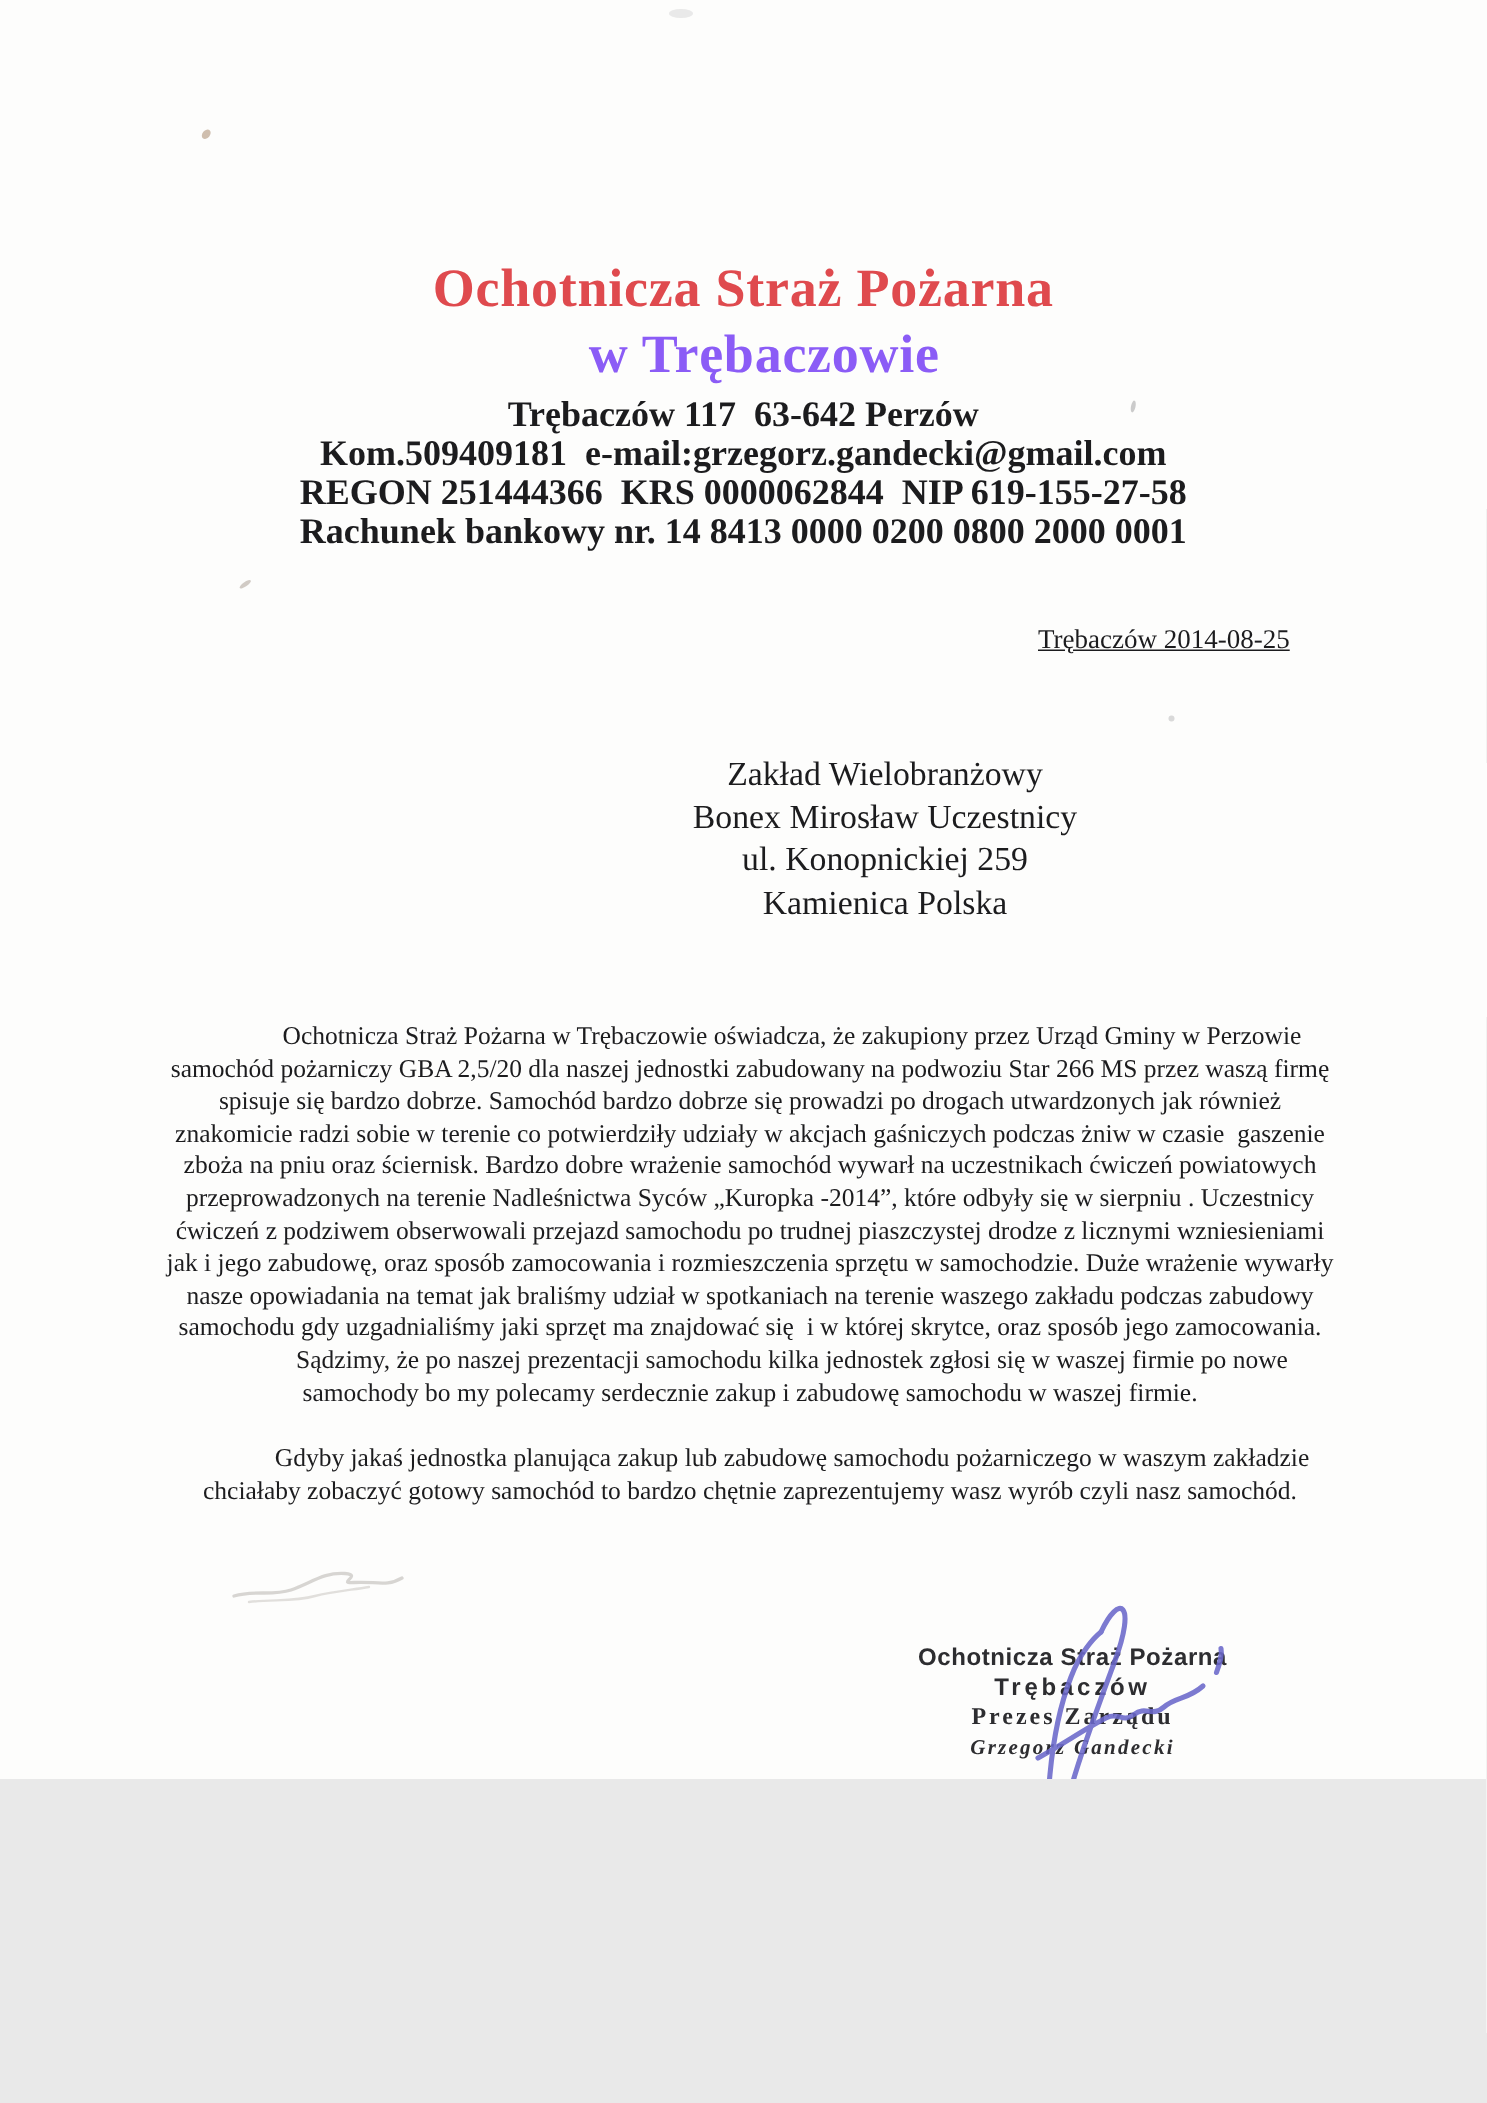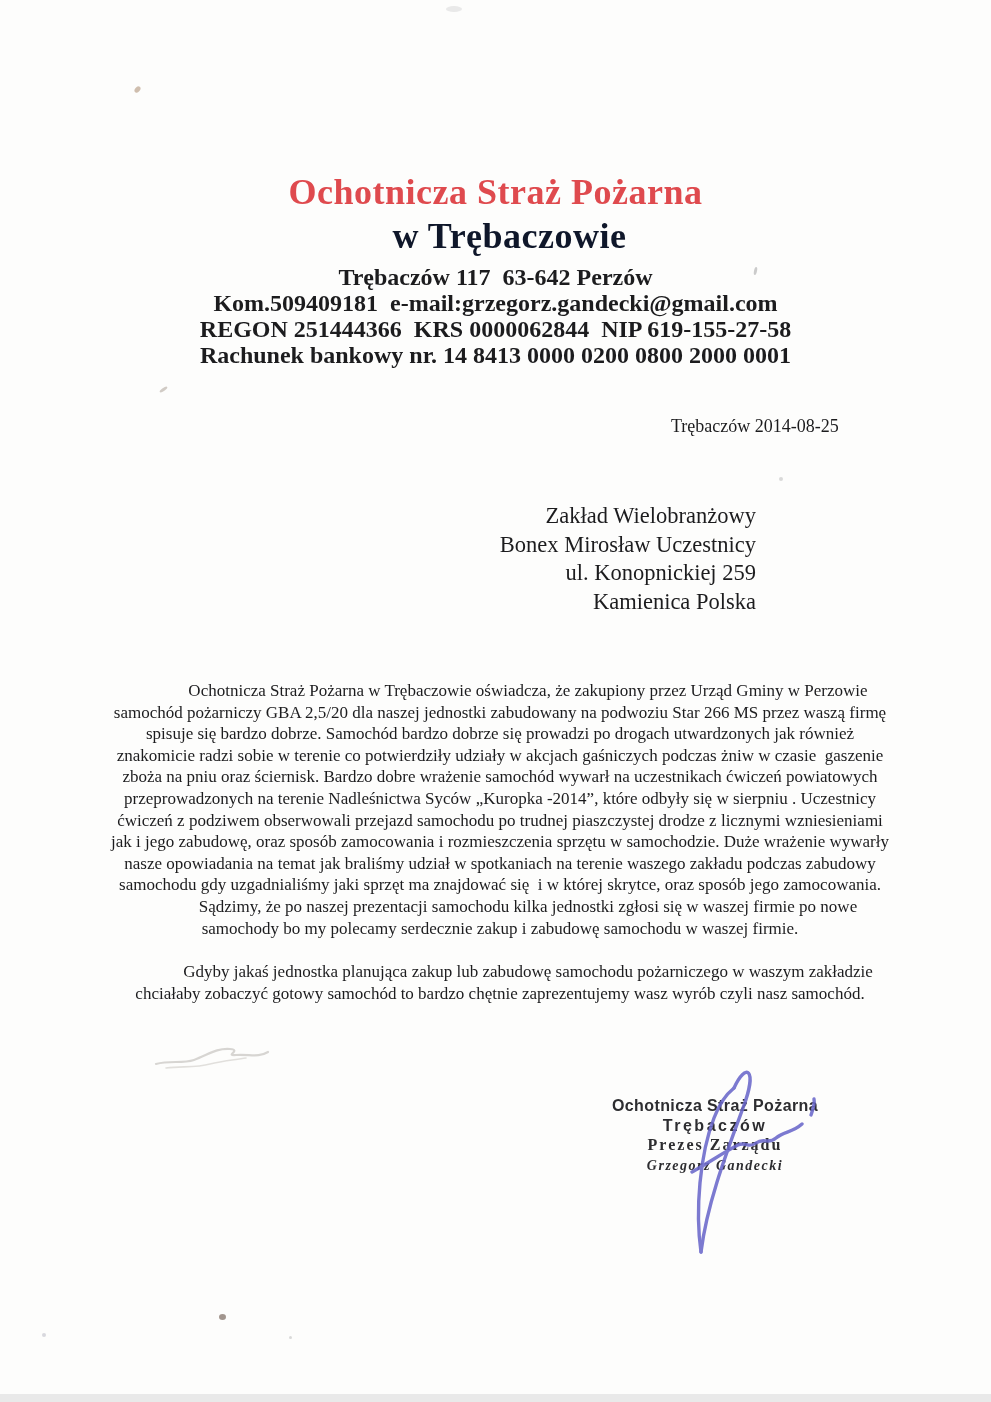--- a/index.html
+++ b/index.html
@@ -1,33 +1,33 @@
 <!DOCTYPE html>
 <html lang="pl"><head>
 <meta charset="utf-8">
 <style>
   html,body{margin:0;padding:0;background:#e9e9e9;}
   .page{
     position:relative;
-    width:991px;height:1394px;
+    width:991px;height:1186px;
     margin:0 auto;
     background:#fdfdfc;
     font-family:"Liberation Serif", serif;
     color:#1c1c1e;
     overflow:hidden;
   }
   
   .letterhead{position:absolute;top:170px;left:0;width:100%;text-align:center;}
   .lh-title{font-weight:bold;font-size:36px;line-height:44px;letter-spacing:.5px;}
   .lh-addr{font-weight:bold;font-size:24px;line-height:25px;margin-top:1px;white-space:pre-wrap;}
   .lh-addr-block{margin-top:7px;}
   
-  .dateline{position:absolute;top:416px;left:671px;font-size:18px;}
+  .dateline{position:absolute;top:416px;left:692px;font-size:18px;text-decoration:underline;}
   
-  .recipient{position:absolute;top:502px;left:376px;width:380px;text-align:right;
+  .recipient{position:absolute;top:502px;left:400px;width:380px;text-align:center;
              font-size:22.5px;line-height:28.5px;}
   
   .bodytext{position:absolute;top:680px;left:110px;width:780px;
             font-size:17px;line-height:21.6px;text-align:center;}
   .bodytext p{margin:0;text-indent:56px;white-space:pre-wrap;}
   .bodytext p.gap{margin-top:22px;}
   
   .stamp{position:absolute;top:1096px;left:575px;width:280px;text-align:center;
          font-family:"Liberation Sans", sans-serif;font-weight:bold;
          color:#2d2d30;font-size:16px;line-height:19.5px;}
@@ -50,41 +50,41 @@
   .sp-g{top:1333px;left:42px;width:4px;height:4px;background:#b9b9c4;opacity:.55;}
   .sp-h{top:1336px;left:289px;width:3px;height:3px;background:#d0d0d0;opacity:.8;}
 </style>
 </head>
 <body>
 
 <div class="page">
 
   <div class="letterhead">
     <div class="lh-title" style="color: rgb(223, 74, 78);">Ochotnicza Straż Pożarna</div>
-    <div class="lh-title" style="color: #0f172a; margin-left: 28px;">w Trębaczowie</div>
+    <div class="lh-title" style="color: #8b5cf6; margin-left: 28px;">w Trębaczowie</div>
     <div class="lh-addr-block">
       <div class="lh-addr">Trębaczów 117  63-642 Perzów</div>
       <div class="lh-addr">Kom.509409181  e-mail:grzegorz.gandecki@gmail.com</div>
       <div class="lh-addr">REGON 251444366  KRS 0000062844  NIP 619-155-27-58</div>
       <div class="lh-addr">Rachunek bankowy nr. 14 8413 0000 0200 0800 2000 0001</div>
     </div>
   </div>
 
   <div class="dateline">Trębaczów 2014-08-25</div>
 
   <div class="recipient">
     <div>Zakład Wielobranżowy</div>
     <div>Bonex Mirosław Uczestnicy</div>
     <div>ul. Konopnickiej 259</div>
     <div>Kamienica Polska</div>
   </div>
 
   <div class="bodytext">
     <p>Ochotnicza Straż Pożarna w Trębaczowie oświadcza, że zakupiony przez Urząd Gminy w Perzowie samochód pożarniczy GBA 2,5/20 dla naszej jednostki zabudowany na podwoziu Star 266 MS przez waszą firmę spisuje się bardzo dobrze. Samochód bardzo dobrze się prowadzi po drogach utwardzonych jak również znakomicie radzi sobie w terenie co potwierdziły udziały w akcjach gaśniczych podczas żniw w czasie  gaszenie zboża na pniu oraz ściernisk. Bardzo dobre wrażenie samochód wywarł na uczestnikach ćwiczeń powiatowych przeprowadzonych na terenie Nadleśnictwa Syców „Kuropka -2014”, które odbyły się w sierpniu . Uczestnicy ćwiczeń z podziwem obserwowali przejazd samochodu po trudnej piaszczystej drodze z licznymi wzniesieniami jak i jego zabudowę, oraz sposób zamocowania i rozmieszczenia sprzętu w samochodzie. Duże wrażenie wywarły nasze opowiadania na temat jak braliśmy udział w spotkaniach na terenie waszego zakładu podczas zabudowy samochodu gdy uzgadnialiśmy jaki sprzęt ma znajdować się  i w której skrytce, oraz sposób jego zamocowania.</p>
-    <p>Sądzimy, że po naszej prezentacji samochodu kilka jednostki zgłosi się w waszej firmie po nowe samochody bo my polecamy serdecznie zakup i zabudowę samochodu w waszej firmie.</p>
+    <p>Sądzimy, że po naszej prezentacji samochodu kilka jednostek zgłosi się w waszej firmie po nowe samochody bo my polecamy serdecznie zakup i zabudowę samochodu w waszej firmie.</p>
     <p class="gap">Gdyby jakaś jednostka planująca zakup lub zabudowę samochodu pożarniczego w waszym zakładzie chciałaby zobaczyć gotowy samochód to bardzo chętnie zaprezentujemy wasz wyrób czyli nasz samochód.</p>
   </div>
 
   <svg class="scribble-svg" width="130" height="34" viewBox="0 0 130 34">
     <path d="M4 24 C 18 20 30 24 42 20 C 56 15 64 8 78 9 C 90 10 72 16 84 15 C 98 14 106 18 116 12" fill="none" stroke="#9a968f" stroke-width="2.2" stroke-linecap="round"></path>
     <path d="M14 28 C 30 26 44 28 58 24 C 70 21 82 20 94 18" fill="none" stroke="#b5b1aa" stroke-width="1.6" stroke-linecap="round"></path>
   </svg>
 
   <div class="stamp">
     <div class="sp1">Ochotnicza Straż Pożarna</div>

